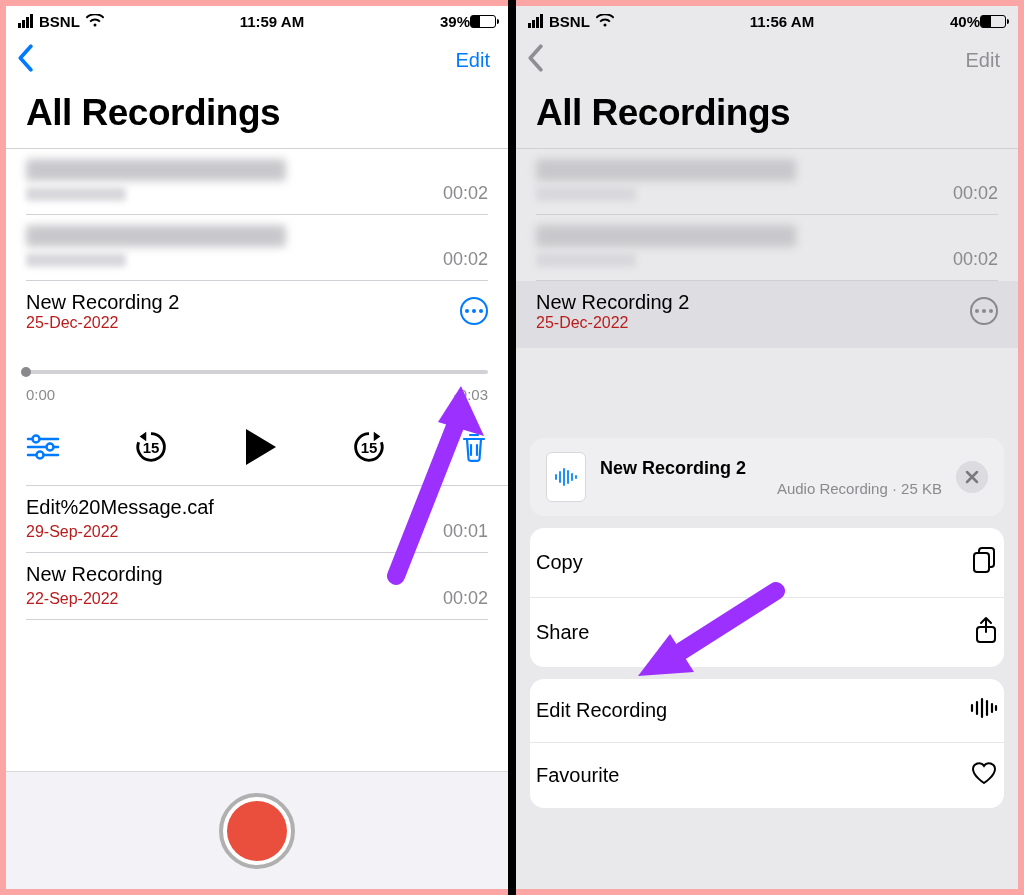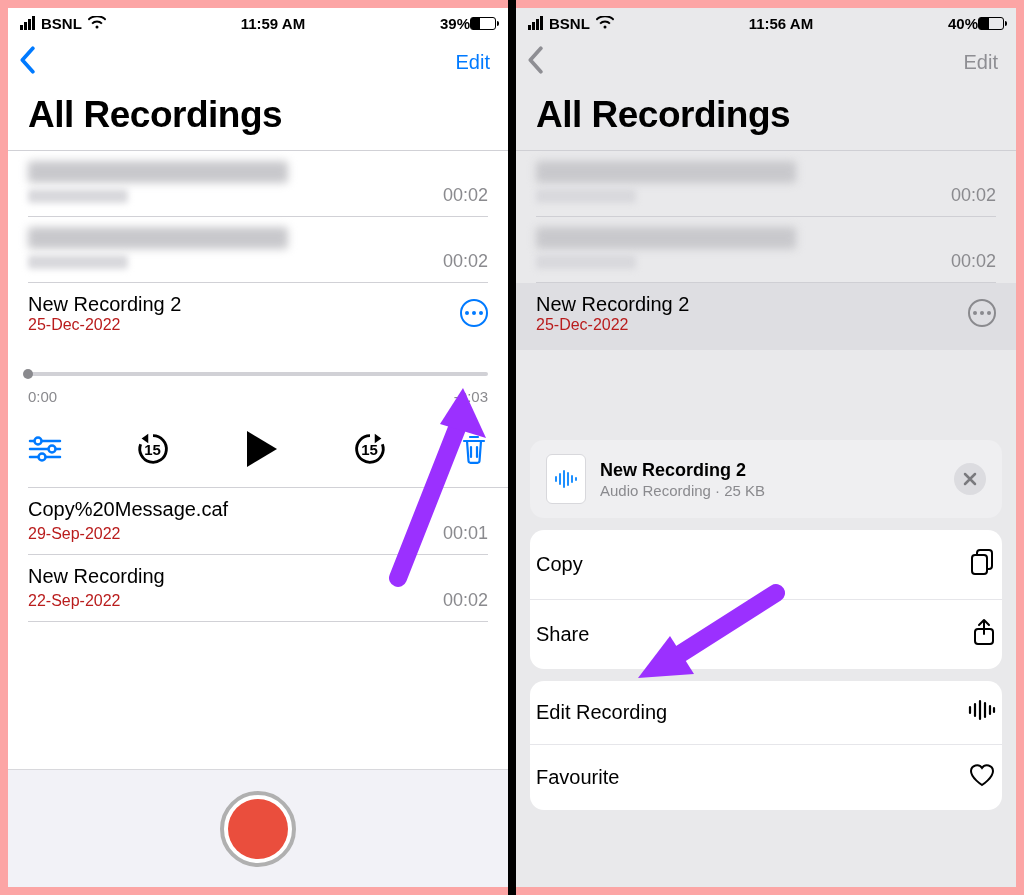--- a/index.html
+++ b/index.html
@@ -10,21 +10,21 @@
     width: 1024px;
     height: 895px;
     overflow: hidden;
   }
   .phone {
     width: 508px;
     height: 895px;
     background: #fff;
     position: relative;
     overflow: hidden;
-    border: 8px solid #fca5a5;
+    border: 6px solid #fca5a5;
     flex-shrink: 0;
   }
   .phone.right { background: #e9e9eb; border-left: none; }
   .phone.left { border-right: none; }
   .gap { width: 8px; background: #000; flex-shrink:0;}
   
   .status-bar {
     height: 30px;
     display: flex;
     align-items: center;
@@ -164,21 +164,21 @@
   }
   .file-icon {
     width:40px; height:50px;
     background:#fff; border:1px solid #d8d8dc; border-radius:6px;
     display:flex; align-items:center; justify-content:center;
     position:relative;
   }
   .wave-mini { color:#1e90ff;}
   .sheet-header-text { flex:1;}
   .sheet-title { font-size:18px; font-weight:600; color:#000;}
-  .sheet-sub { font-size:15px; color:#8a8a8e; margin-top:1px;}
+  .sheet-sub { font-size:15px; color:#8a8a8e; margin-top:1px;text-align:right;}
   .close-x {
     width:32px; height:32px; border-radius:50%;
     background:#dcdce0; display:flex; align-items:center; justify-content:center;
     color:#7a7a7e;
   }
   .menu-group {
     background:#fff; border-radius:14px;
     overflow:hidden;
   }
   .menu-item {
@@ -305,21 +305,21 @@
         <div class="ctrl trash">
           <svg width="28" height="32" viewBox="0 0 28 32">
               <path d="M4 8h20M10 4h8M7 8l1.5 20a2 2 0 002 1.8h7a2 2 0 002-1.8L21 8M11 14v10M17 14v10" fill="none" stroke="#007aff" stroke-width="2.2" stroke-linecap="round"></path>
             </svg>
         </div>
       </div>
       <div class="player-divider"></div>
     </div>
 
     <div class="list-item">
-      <div class="item-title">Copy%20Message.caf</div>
+      <div class="item-title">Edit%20Message.caf</div>
       <div class="item-sub-row">
         <span class="item-date">29-Sep-2022</span>
         <span class="item-dur">00:01</span>
       </div>
       <div class="divider"></div>
     </div>
     <div class="list-item">
       <div class="item-title">New Recording</div>
       <div class="item-sub-row">
         <span class="item-date">22-Sep-2022</span>

